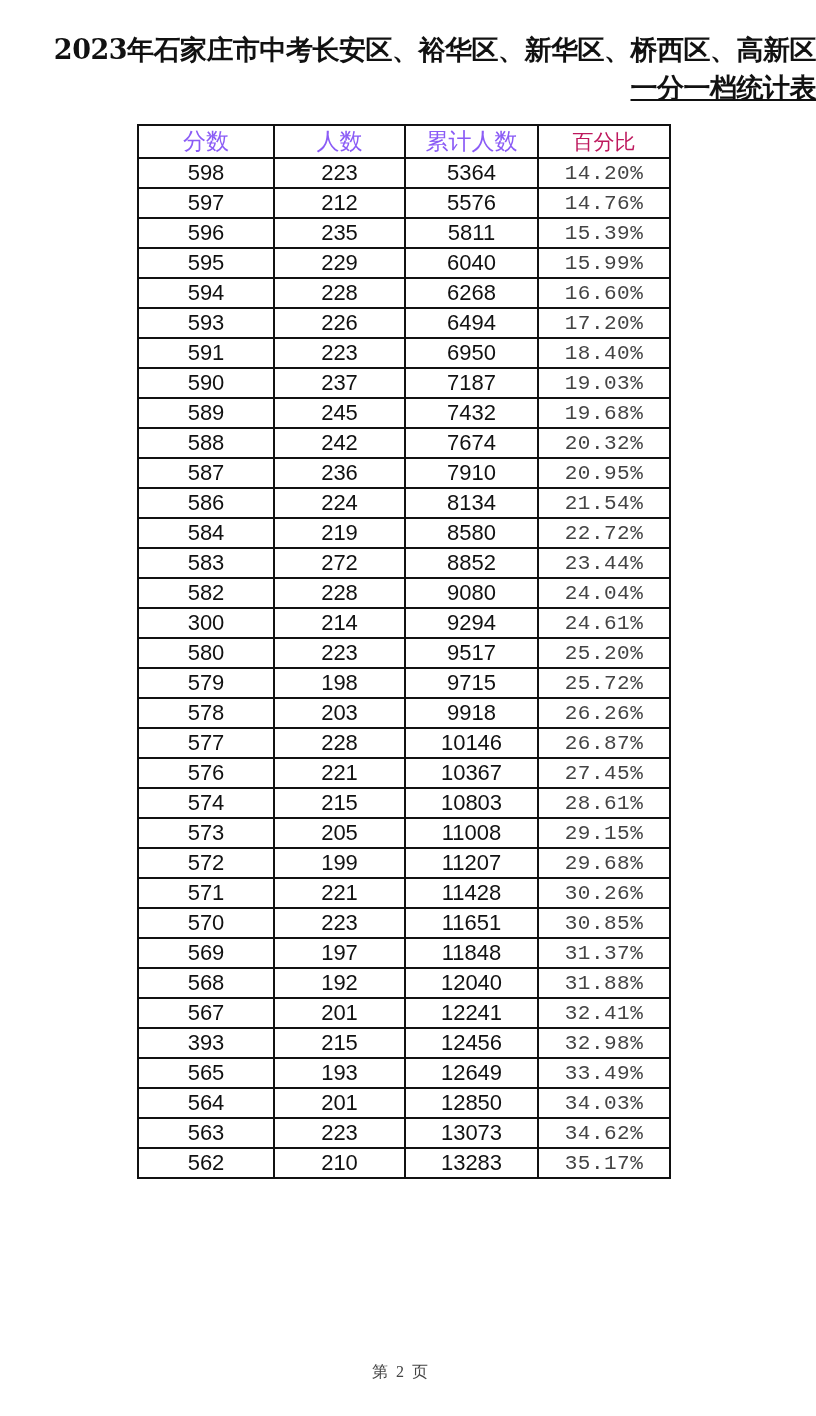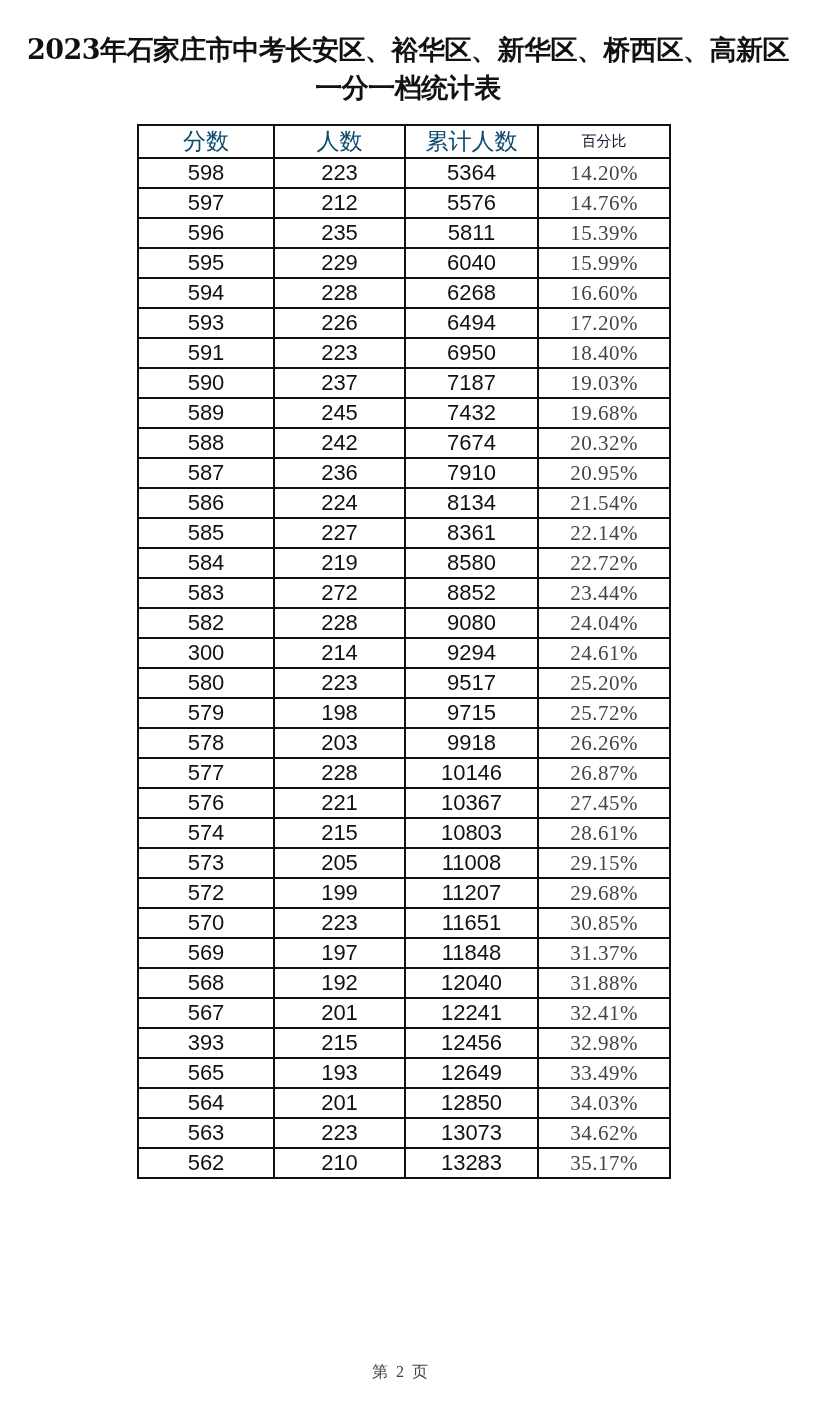--- a/index.html
+++ b/index.html
@@ -1,43 +1,43 @@
 <!DOCTYPE html>
 <html><head>
   <meta charset="utf-8">
   <style>
     html, body { margin: 0; padding: 0; background: #ffffff; }
     body { width: 816px; height: 1416px; position: relative; overflow: hidden; color: #111; }
     .title {
-      position: absolute; left: 0; width: 816px; text-align: center;
+      position: absolute; left: 0; width: 816px; text-align: right;
       font-family: "DejaVu Serif", "Liberation Serif", serif;
       font-size: 27px; font-weight: bold; color: #111; white-space: nowrap; letter-spacing: -0.5px;
     }
     .title.l1 { top: 32px; }
-    .title.l2 { top: 70px; }
+    .title.l2 { top: 70px; text-decoration: underline; }
     table.stats {
       position: absolute; left: 137px; top: 124px;
       width: 532px; border-collapse: collapse; table-layout: fixed;
     }
     table.stats col.c1 { width: 136px; }
     table.stats col.c2 { width: 131px; }
     table.stats col.c3 { width: 133px; }
     table.stats col.c4 { width: 132px; }
     table.stats th, table.stats td {
       border: 2px solid #111; height: 28px; padding: 0; text-align: center; vertical-align: middle;
     }
     table.stats th {
-      font-family: "DejaVu Sans", sans-serif; font-weight: normal; font-size: 23px; color: #0c4a6e;
-    }
-    table.stats th.pct-h { font-family: "DejaVu Serif", serif; font-size: 15px; color: #0f172a; }
+      font-family: "DejaVu Sans", sans-serif; font-weight: normal; font-size: 23px; color: #8b5cf6;
+    }
+    table.stats th.pct-h { font-family: "DejaVu Serif", serif; font-size: 21px; color: #be185d; }
     table.stats td {
       font-family: "Liberation Sans", sans-serif; font-size: 22px; color: #111;
     }
     table.stats td.pct {
-      font-family: Liberation Serif, serif; font-size: 21px; color: #444; letter-spacing: 0.5px;
+      font-family: Liberation Mono, monospace; font-size: 21px; color: #444; letter-spacing: 0.5px;
     }
     .footer {
       position: absolute; top: 1362px; left: 0; width: 800px; text-align: center;
       font-family: "Liberation Serif", "DejaVu Serif", serif; font-size: 16px; color: #444; word-spacing: 4px;
     }
   </style>
 </head>
 <body>
 
 <div class="title l1">2023年石家庄市中考长安区、裕华区、新华区、桥西区、高新区</div>
@@ -125,26 +125,20 @@
         <td>7910</td>
         <td class="pct">20.95%</td>
       </tr>
       <tr>
         <td>586</td>
         <td>224</td>
         <td>8134</td>
         <td class="pct">21.54%</td>
       </tr>
       <tr>
-        <td>585</td>
-        <td>227</td>
-        <td>8361</td>
-        <td class="pct">22.14%</td>
-      </tr>
-      <tr>
         <td>584</td>
         <td>219</td>
         <td>8580</td>
         <td class="pct">22.72%</td>
       </tr>
       <tr>
         <td>583</td>
         <td>272</td>
         <td>8852</td>
         <td class="pct">23.44%</td>
@@ -203,20 +197,26 @@
         <td>11008</td>
         <td class="pct">29.15%</td>
       </tr>
       <tr>
         <td>572</td>
         <td>199</td>
         <td>11207</td>
         <td class="pct">29.68%</td>
       </tr>
       <tr>
+        <td>571</td>
+        <td>221</td>
+        <td>11428</td>
+        <td class="pct">30.26%</td>
+      </tr>
+      <tr>
         <td>570</td>
         <td>223</td>
         <td>11651</td>
         <td class="pct">30.85%</td>
       </tr>
       <tr>
         <td>569</td>
         <td>197</td>
         <td>11848</td>
         <td class="pct">31.37%</td>

